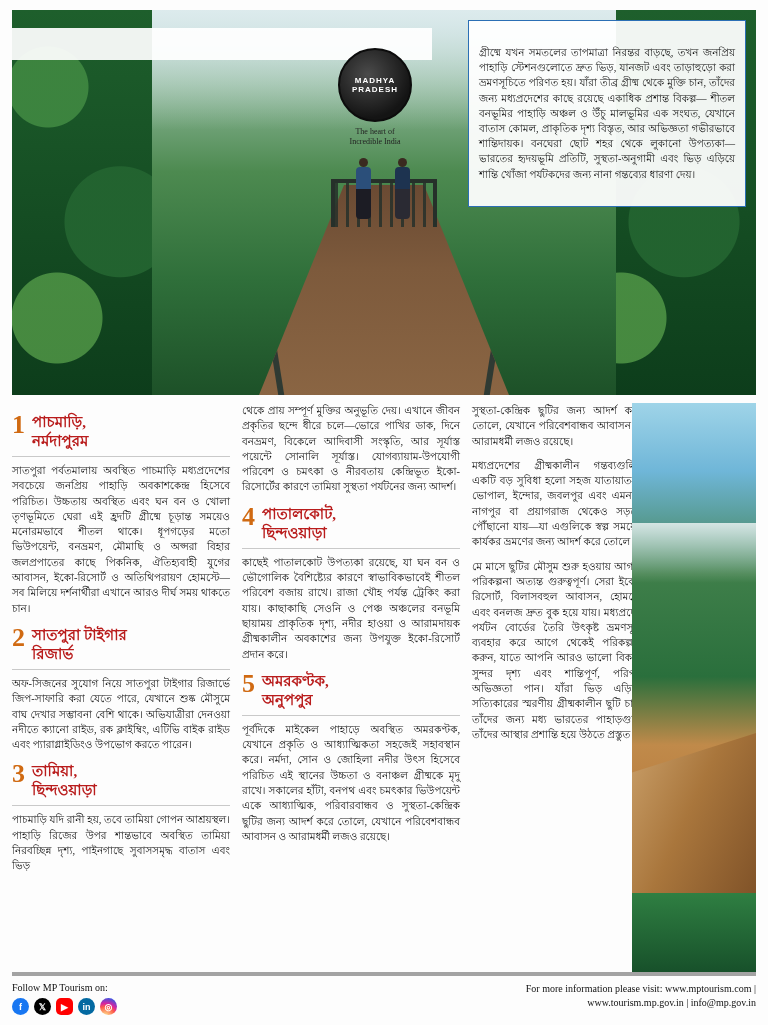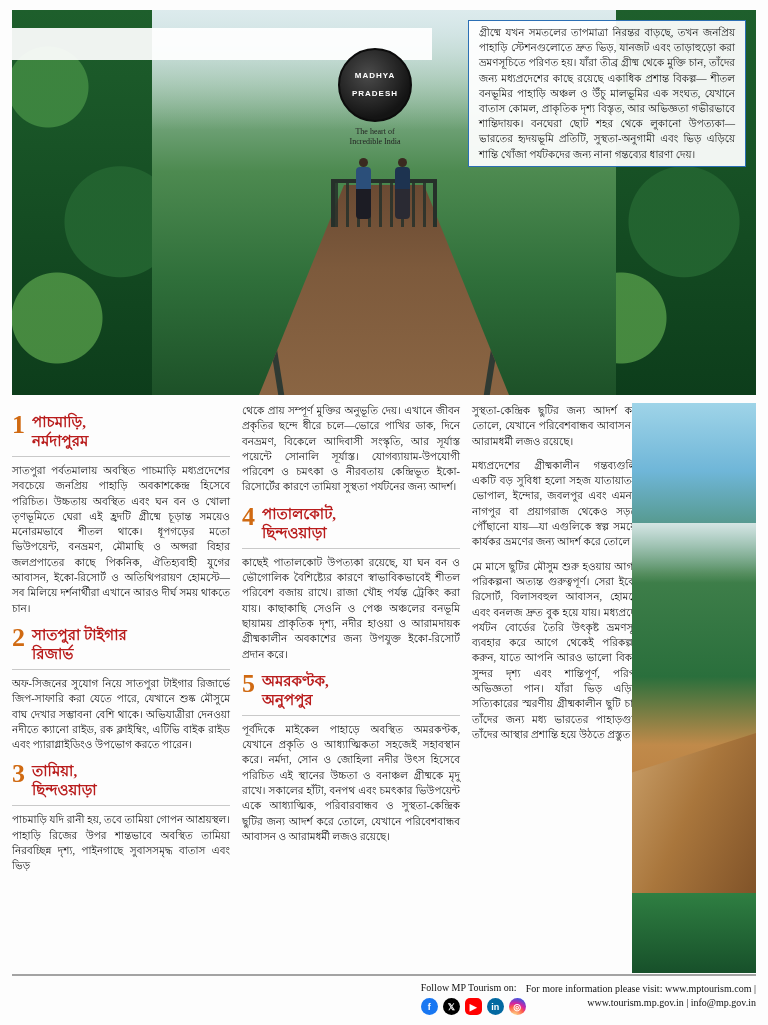--- a/index.html
+++ b/index.html
@@ -81,34 +81,34 @@
     font-weight:bold;
     letter-spacing:.3px;
   }
   .title-box h1 .ln2{color:#0f3d78;}
   .emblem{
     position:absolute;right:18px;top:20px;width:78px;text-align:center;
   }
   .emblem .seal{
     width:70px;height:70px;border-radius:50%;
     background:radial-gradient(circle at 40% 35%, #4b4b4b, #141414 70%);
-    color:#fff;font-size:8px;line-height:18px;font-weight:bold;
+    color:#fff;font-size:8px;line-height:9px;font-weight:bold;
     display:flex;align-items:center;justify-content:center;
     letter-spacing:1px;margin:0 auto;
     border:2px solid #0c0c0c;
   }
   .emblem .sub{
     margin-top:5px;font-size:8px;color:#222;font-family:"Liberation Serif",serif;line-height:10px;
   }
 
   .intro-box{
     position:absolute;right:10px;top:10px;width:278px;
     background:rgba(255,255,255,.94);
     border:1px solid #2b6fb5;
-    padding:4px 10px;
+    padding:24px 10px;
     box-sizing:border-box;
     font-family:"Liberation Serif", serif;
     font-size:10.3px;line-height:15.2px;
     color:#111;
     text-align:justify;
   }
 
   
   .content{
     position:relative;
@@ -158,23 +158,23 @@
     font-size:15px;line-height:19px;font-weight:bold;
   }
   .rule{
     height:1px;background:#c9c9c9;margin:4px 0 6px 0;
   }
   p{margin:0 0 9px 0;}
 
   
   .footer{
     position:absolute;left:12px;right:12px;bottom:10px;
-    border-top:2px solid #a3a3a3;
+    border-top:4px solid #a3a3a3;
     padding-top:6px;
-    display:flex;justify-content:flex-end;align-items:flex-start;
+    display:flex;justify-content:space-between;align-items:flex-start;
     font-family:"Liberation Serif", serif;
     font-size:10px;color:#111;
   }
   .follow .lbl{margin-bottom:5px;display:block;}
   .socials{display:flex;gap:5px;}
   .soc{
     width:17px;height:17px;border-radius:50%;
     color:#fff;font-size:9px;font-weight:bold;
     display:flex;align-items:center;justify-content:center;
     font-family:"Liberation Sans",sans-serif;

